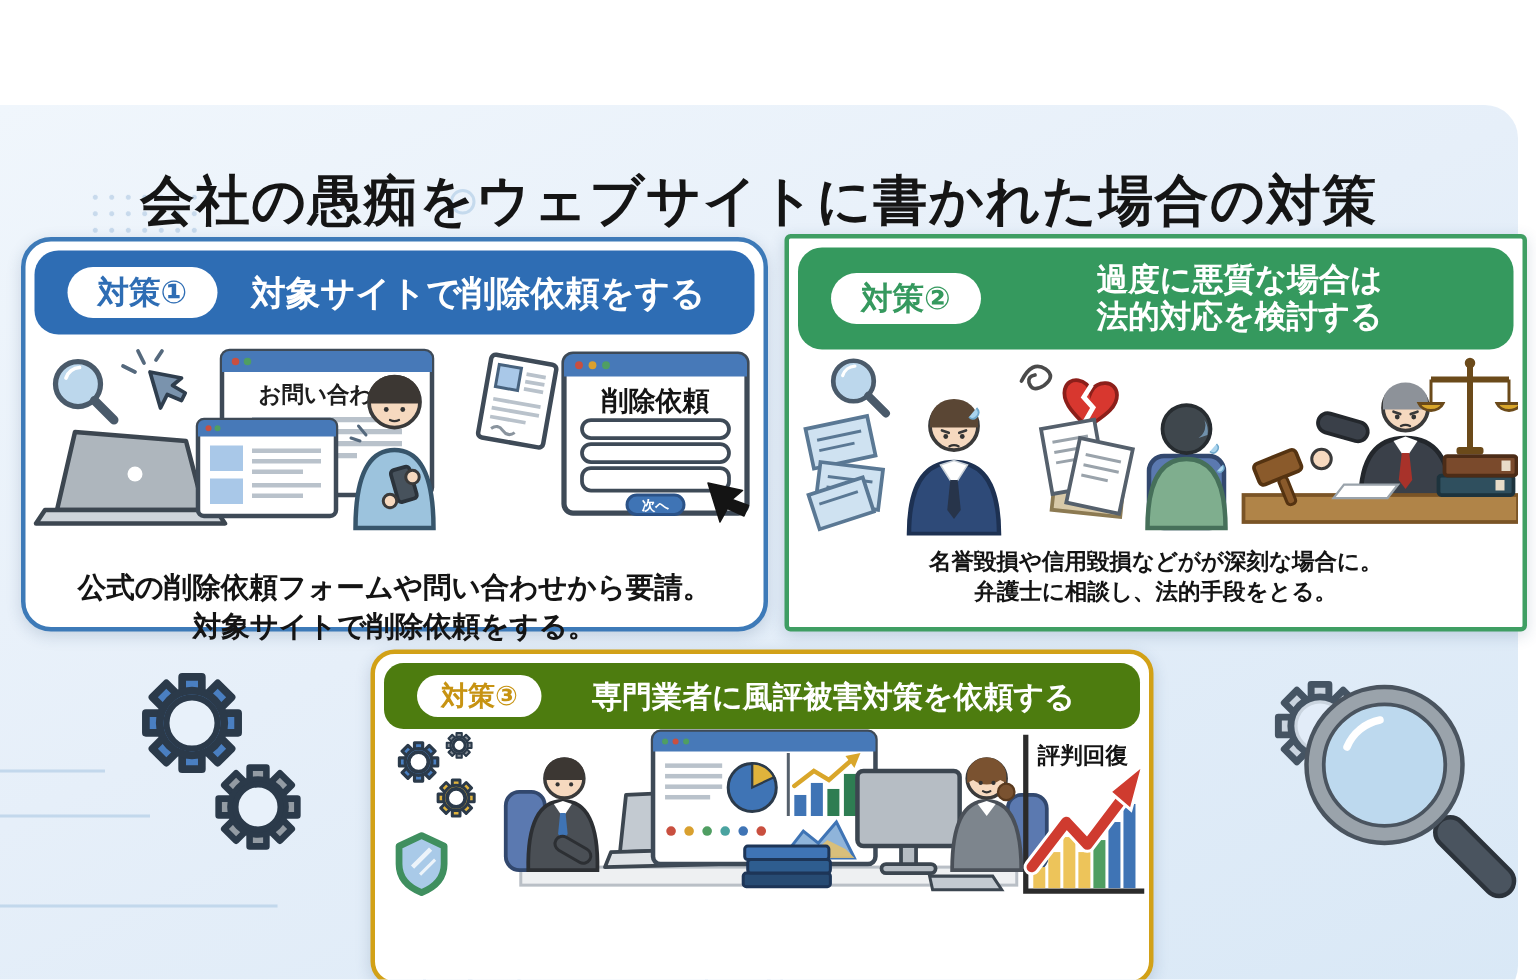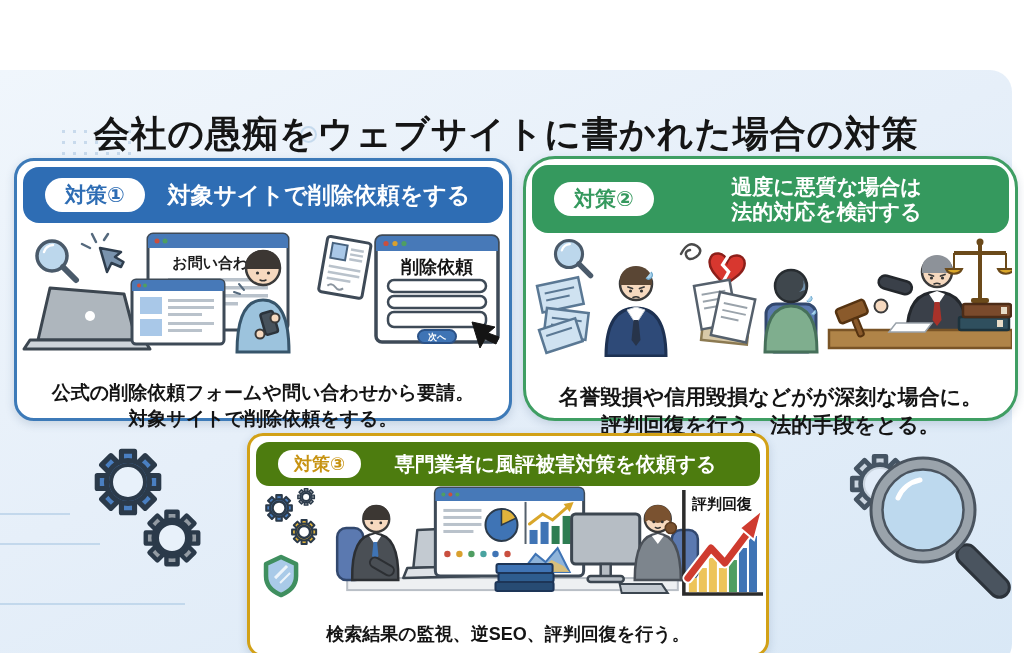--- a/index.html
+++ b/index.html
@@ -12,42 +12,42 @@
     background:linear-gradient(155deg,#f0f6fc 0%,#e6eff9 45%,#d9e8f6 100%);
     border-radius:0 22px 22px 0;
     margin-top:43px;
   }
   .title{
     position:absolute;left:0;right:0;top:40px;margin:0;text-align:center;
     font-size:36px;font-weight:900;color:#151515;letter-spacing:1px;
   }
   .panel{position:absolute;background:#ffffff;box-shadow:0 3px 10px rgba(40,70,110,.18)}
   .panel.p1{left:14px;top:88px;width:492px;height:257px;border:3px solid #3d7ab8;border-radius:20px}
-  .panel.p2{left:523px;top:86px;width:489px;height:259px;border:3px solid #3f9e63;border-radius:32px}
+  .panel.p2{left:523px;top:86px;width:489px;height:259px;border:3px solid #3f9e63;border-radius:4px}
   .panel.p3{left:247px;top:363px;width:516px;height:218px;border:3px solid #d2a117;border-radius:16px}
   
   .phead{position:absolute;left:6px;right:6px;top:6px;border-radius:16px;display:flex;align-items:center;padding:0 10px;box-sizing:border-box}
   .phead.h1{height:56px;background:#2e6db4}
   .phead.h2{height:68px;background:#35995e}
   .phead.h3{height:44px;background:#4d7c0f;border-radius:13px}
   .pill{background:#ffffff;border-radius:999px;font-weight:900;padding:3px 20px;white-space:nowrap;margin-left:12px}
   .pill.b1{color:#2e6db4;font-size:21px}
   .pill.b2{color:#35995e;font-size:21px}
   .pill.b3{color:#c79312;font-size:18px;padding:2px 16px}
   .htitle{flex:1;text-align:center;color:#ffffff;font-weight:900}
   .htitle.t1{font-size:23px}
   .htitle.t2{font-size:21px;line-height:1.2}
   .htitle.t3{font-size:20px}
   .art{position:absolute;left:3px;right:3px}
   .art1{top:66px;height:128px}
   .art2{top:78px;height:120px}
   .art3{top:48px;height:116px}
   .caption{position:absolute;left:4px;right:4px;text-align:center;font-weight:900;color:#141414}
   .cap1{top:200px;font-size:19px;line-height:1.35}
-  .cap2{top:203px;font-size:21px;line-height:1.35}
+  .cap2{top:191px;font-size:15px;line-height:1.35}
   .cap3{top:168px;font-size:18px;line-height:1.38}
   .caption span{display:block}
   svg text{font-family:"Liberation Sans","DejaVu Sans",sans-serif}
   
   .dots{position:absolute;background-image:radial-gradient(#a9c4e0 1.6px,transparent 1.6px);background-size:11px 11px;opacity:.55}
   .cline{position:absolute;background:#bcd3ea;opacity:.85}
   .ccirc{position:absolute;border:2px solid #bcd3ea;border-radius:50%;opacity:.8}
   .cbox{position:absolute;border:2px solid #cfe0f2;border-radius:10px;opacity:.6}
   .deco{position:absolute}
 </style>
@@ -344,21 +344,21 @@
             <rect x="4" y="0" width="48" height="13" rx="2" fill="#7a4a2c" stroke="#4c2c17" stroke-width="2.5"></rect>
             <rect x="42" y="3" width="6" height="7" fill="#e8dcc8"></rect>
             <rect x="38" y="16" width="6" height="7" fill="#e8dcc8"></rect>
           </g>
         </g>
       </svg>
     </div>
 
     <p class="caption cap2">
       <span>名誉毀損や信用毀損などがが深刻な場合に。</span>
-      <span>評判回復を行う、法的手段をとる。</span>
+      <span>弁護士に相談し、法的手段をとる。</span>
     </p>
   </section>
 
   <section class="panel p3">
     <div class="phead h3">
       <span class="pill b3">対策③</span>
       <span class="htitle t3">専門業者に風評被害対策を依頼する</span>
     </div>
 
     <div class="art art3">
@@ -474,17 +474,16 @@
           <g>
             <polyline points="10,92 33,62 47,77 72,44" fill="none" stroke="#ffffff" stroke-width="11" stroke-linejoin="round" stroke-linecap="round"></polyline>
             <polyline points="10,92 33,62 47,77 72,44" fill="none" stroke="#cf3b2f" stroke-width="7" stroke-linejoin="round" stroke-linecap="round"></polyline>
             <polygon points="62,42 84,24 76,54" fill="#cf3b2f" stroke="#ffffff" stroke-width="2"></polygon>
           </g>
         </g>
       </svg>
     </div>
 
     <p class="caption cap3">
-      <span>検索結果の監視、逆SEO、評判回復を行う。</span>
     </p>
   </section>
 
 </div>
 
 </body></html>

